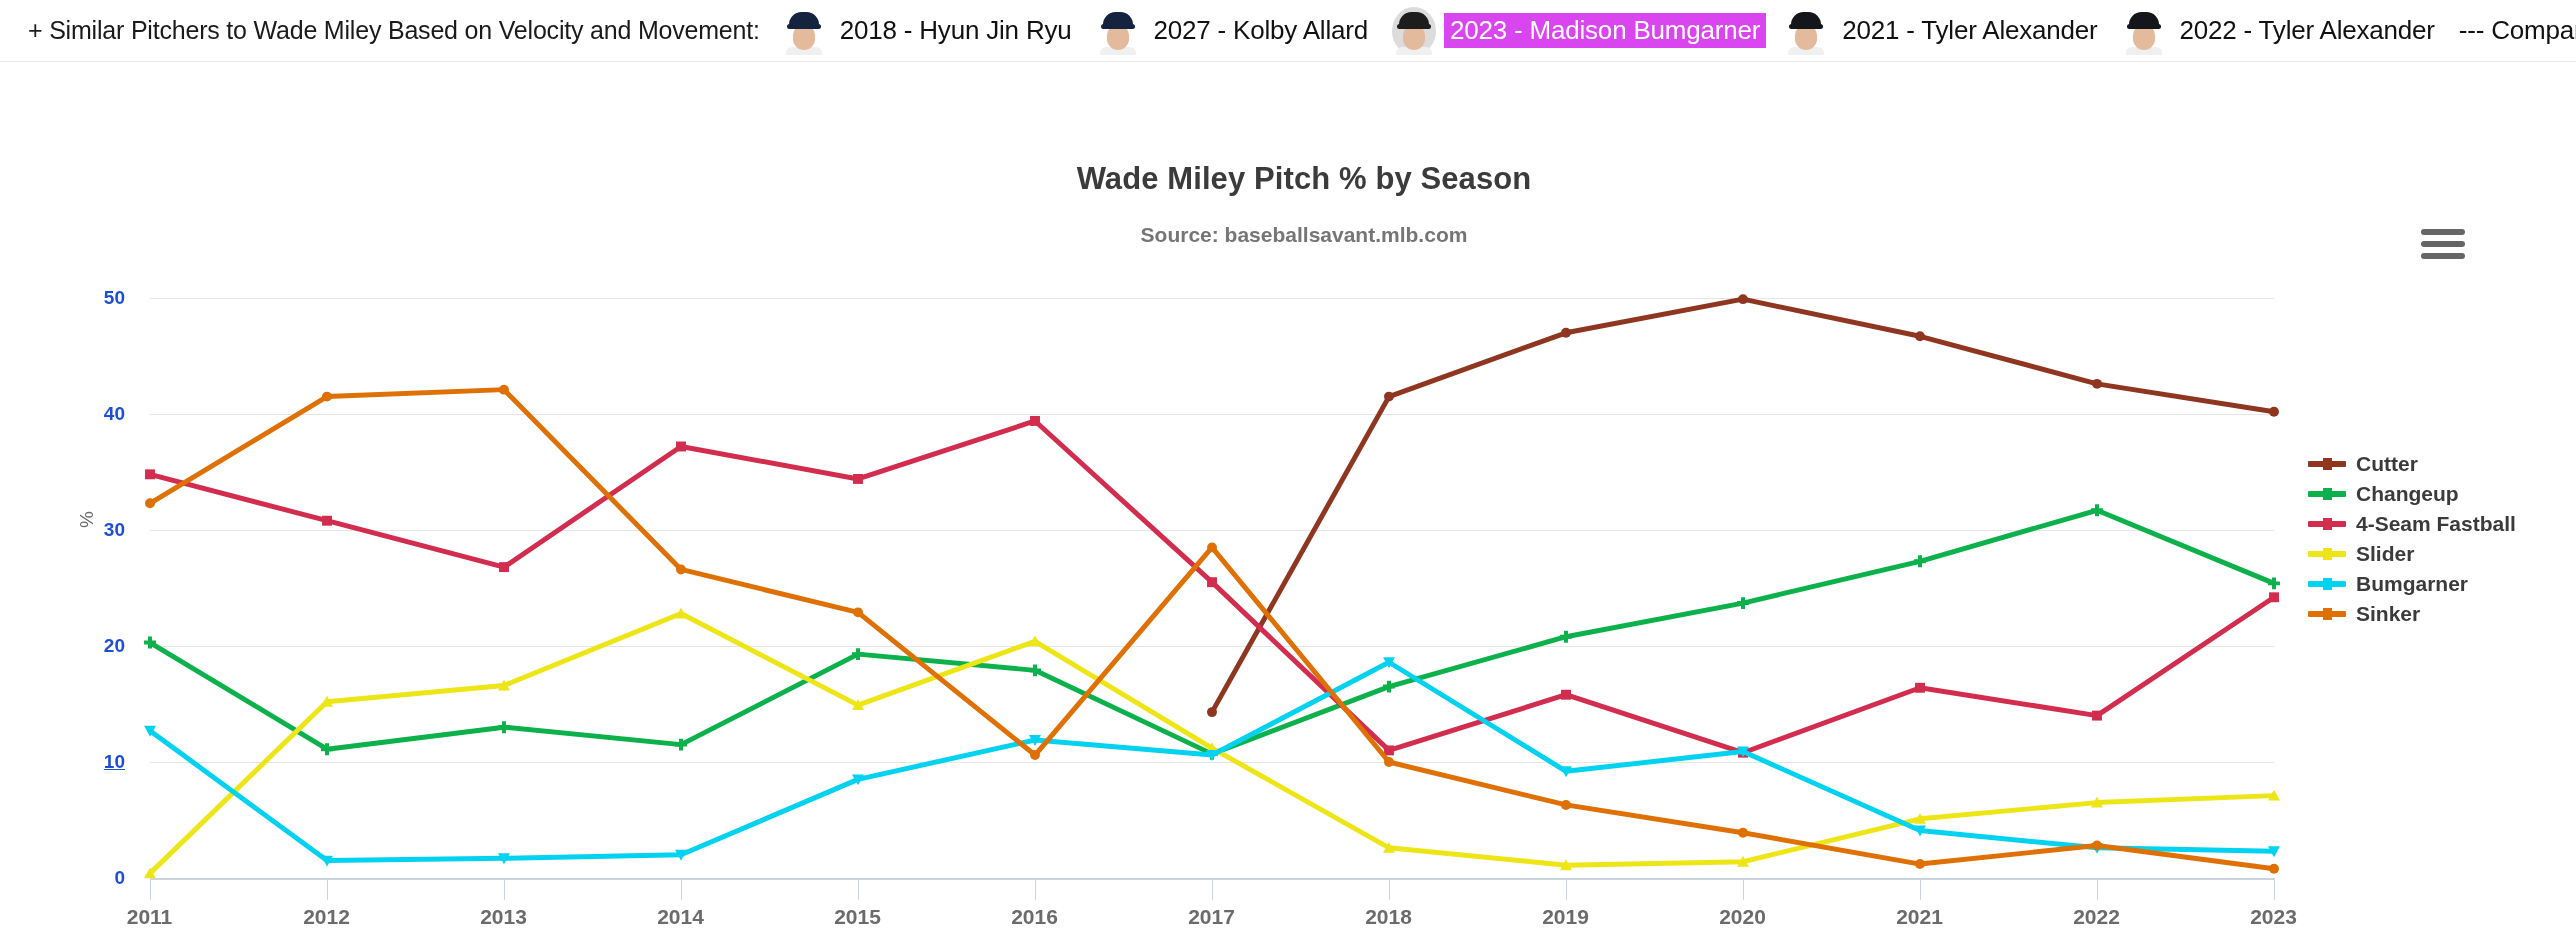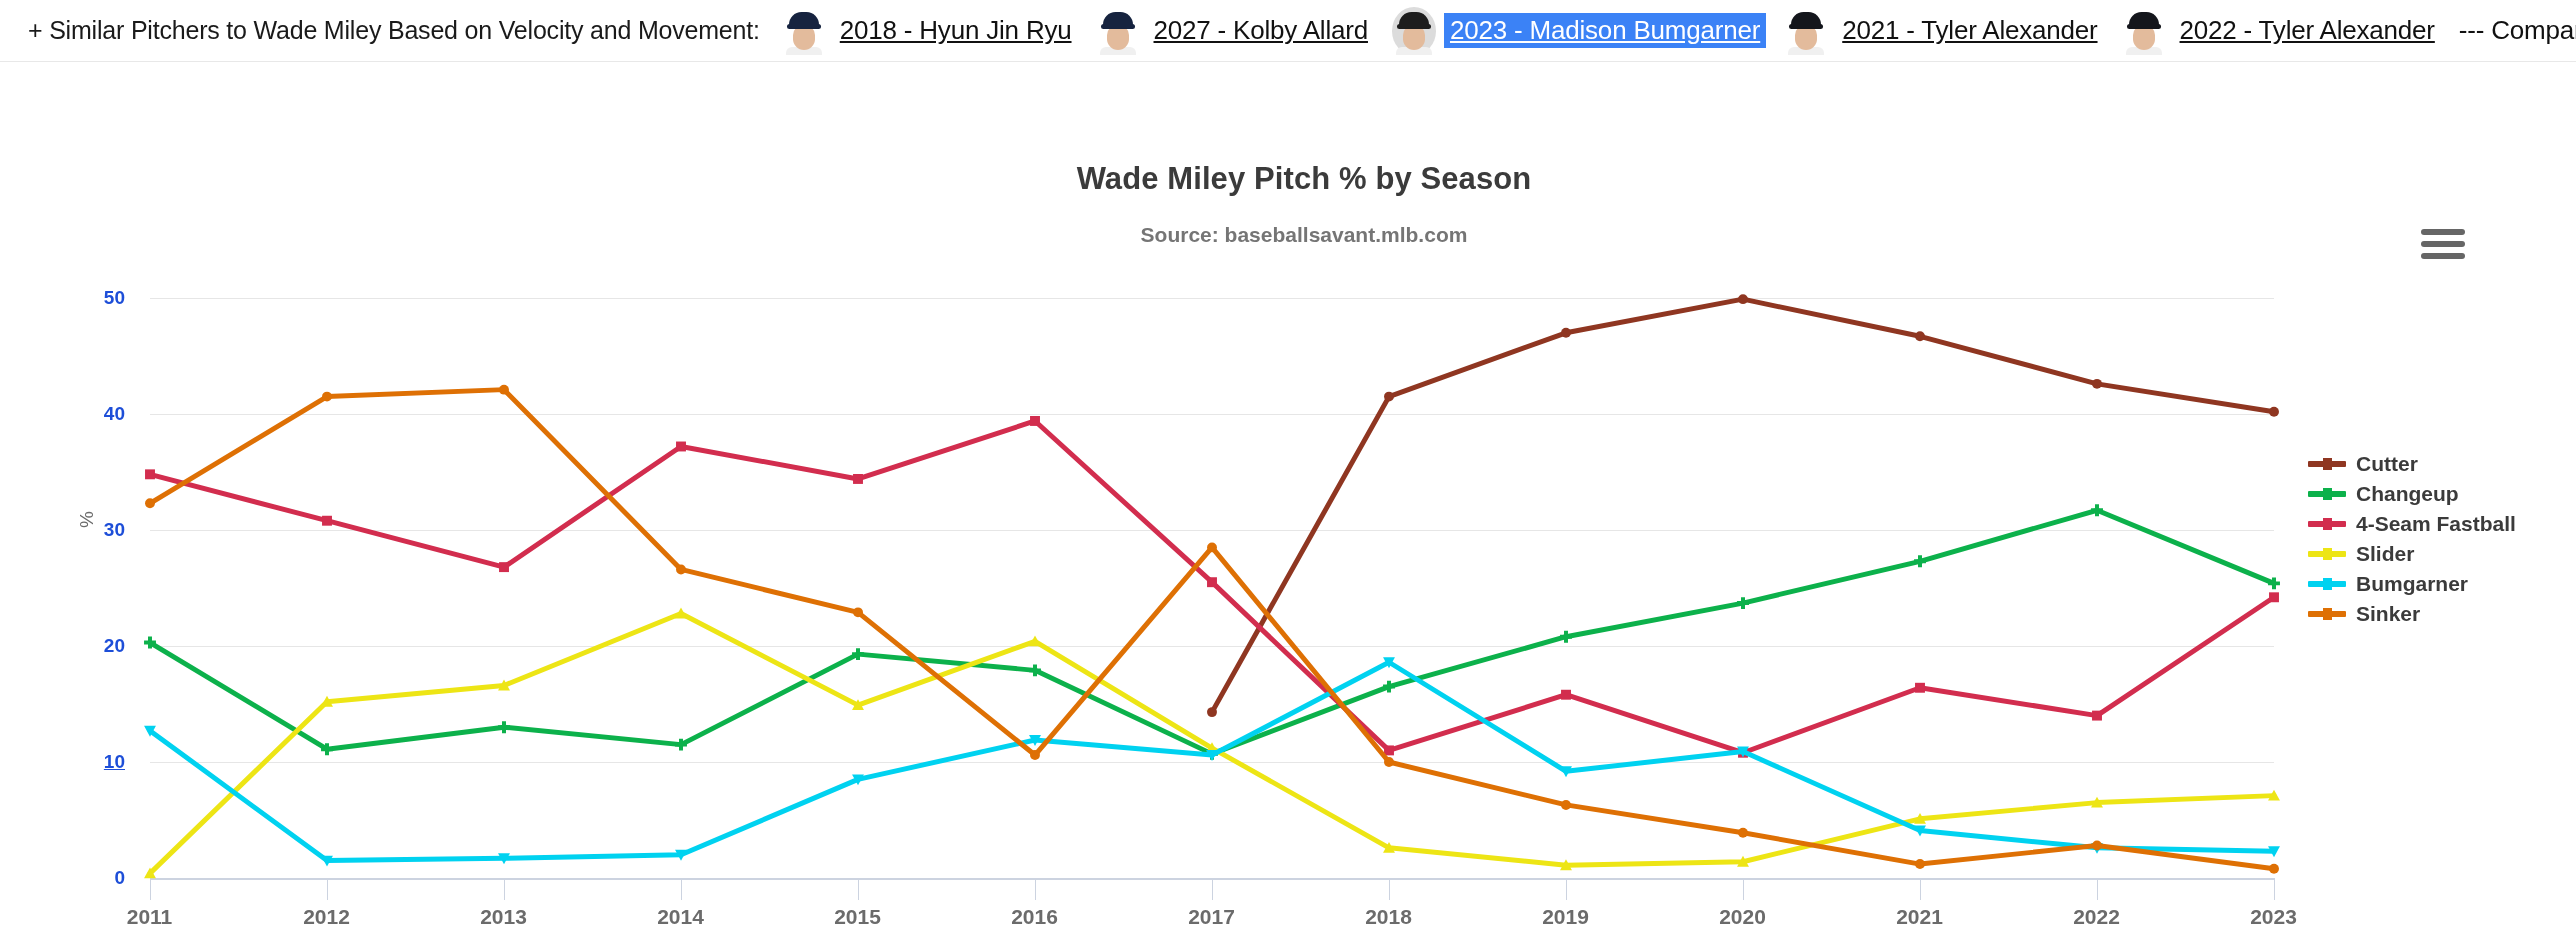--- a/index.html
+++ b/index.html
@@ -40,24 +40,23 @@
     align-items: center;
     margin-right: 18px;
     cursor: pointer;
   }
   .pitcher-chip .p-name {
     font-size: 26px;
     color: #111111;
     margin-left: 8px;
     padding: 2px 6px;
     letter-spacing: -0.2px;
-    text-decoration: underline;
   }
   .pitcher-chip.selected .p-name {
-    background: #3b82f6;
+    background: #d946ef;
     color: #ffffff;
   }
   .avatar {
     width: 44px;
     height: 48px;
     position: relative;
     flex: 0 0 auto;
     overflow: hidden;
   }
   .avatar.circ-bg::before {

